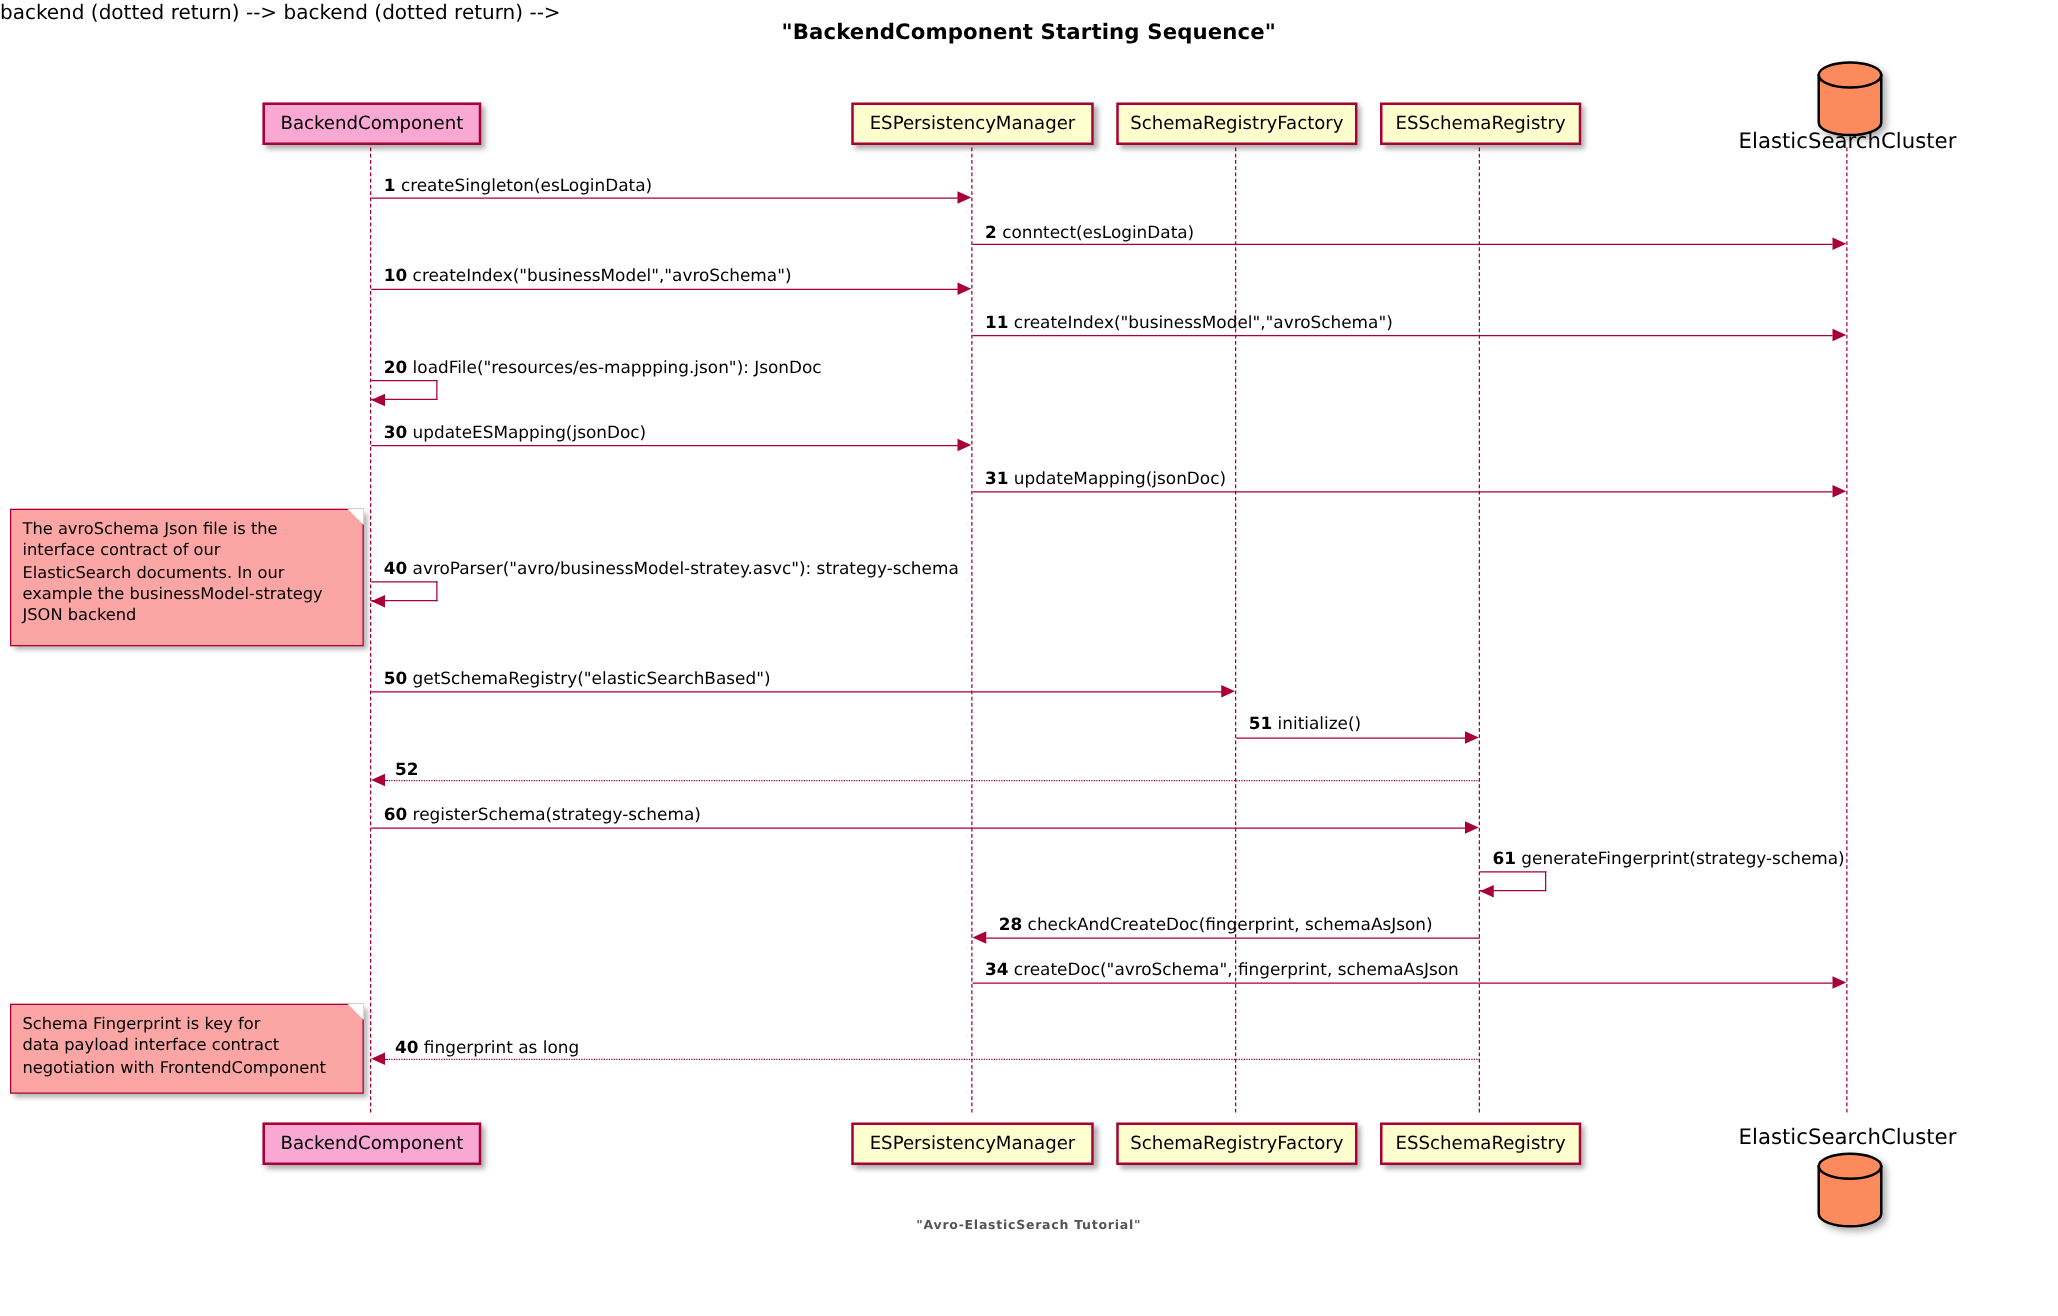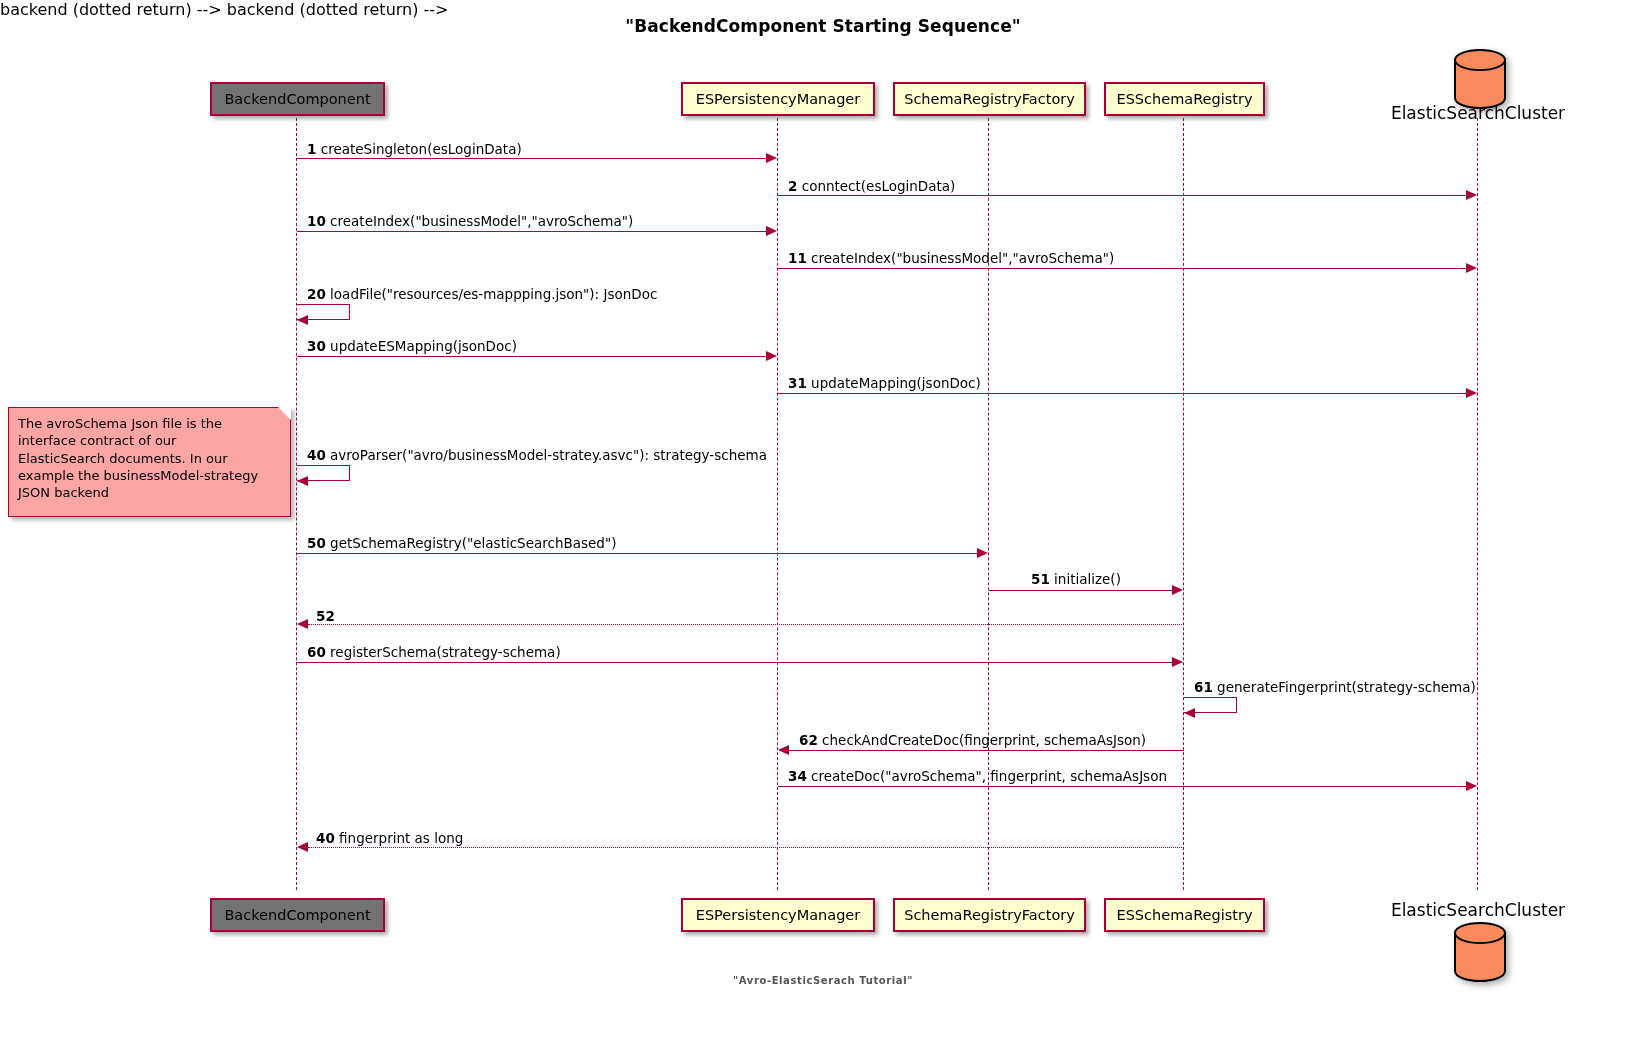--- a/index.html
+++ b/index.html
@@ -55,21 +55,21 @@
     color: #000000;
     font-size: 14.5px;
     line-height: 1;
     display: flex;
     align-items: center;
     justify-content: center;
     box-shadow: 3px 3px 4px rgba(0,0,0,0.32);
     white-space: nowrap;
   }
   .participant.actorish {
-    background: #737373;
+    background: #f9a8d4;
   }
 
   
   .db-shape {
     position: absolute;
     filter: drop-shadow(3px 3px 3px rgba(0,0,0,0.32));
   }
   .db-label {
     position: absolute;
     font-size: 17px;
@@ -274,21 +274,21 @@
 
   
   <div class="msg-label" style="left:307px; top:537px;">
     <span class="seq">50</span> 
     <span>getSchemaRegistry("elasticSearchBased")</span>
   </div>
   <div class="msg-line" style="left:297px; top:553px; width:681px;"></div>
   <div class="arrow-head right" style="left:977px; top:548px;"></div>
 
   
-  <div class="msg-label" style="left:999px; top:573px;margin-left:32px;">
+  <div class="msg-label" style="left:999px; top:573px;">
     <span class="seq">51</span> 
     <span>initialize()</span>
   </div>
   <div class="msg-line" style="left:989px; top:590px; width:183px;"></div>
   <div class="arrow-head right" style="left:1172px; top:585px;"></div>
 
    backend (dotted return) --&gt;
   <div class="msg-label" style="left:316px; top:610px;">
     <span class="seq">52</span>
     <span></span>
@@ -307,35 +307,41 @@
   
   <div class="msg-label" style="left:1194px; top:681px;">
     <span class="seq">61</span> 
     <span>generateFingerprint(strategy-schema)</span>
   </div>
   <div class="selfcall" style="left:1184px; top:697px; width:53px; height:16px;"></div>
   <div class="arrow-head left" style="left:1184px; top:708px;"></div>
 
   
   <div class="msg-label" style="left:799px; top:734px;">
-    <span class="seq">62</span> 
+    <span class="seq">28</span> 
     <span>checkAndCreateDoc(fingerprint, schemaAsJson)</span>
   </div>
   <div class="msg-line" style="left:789px; top:750px; width:395px;"></div>
   <div class="arrow-head left" style="left:778px; top:745px;"></div>
 
   
   <div class="msg-label" style="left:788px; top:770px;">
     <span class="seq">34</span> 
     <span>createDoc("avroSchema", fingerprint, schemaAsJson</span>
   </div>
   <div class="msg-line" style="left:778px; top:786px; width:688px;"></div>
   <div class="arrow-head right" style="left:1466px; top:781px;"></div>
 
   
+  <div class="note" style="left:8px; top:803px; width:283px; height:72px;">
+    <div class="fold"></div>
+    <div class="note-text">Schema Fingerprint is key for</div>
+    <div class="note-text">data payload interface contract</div>
+    <div class="note-text">negotiation with FrontendComponent</div>
+  </div>
 
    backend (dotted return) --&gt;
   <div class="msg-label" style="left:316px; top:832px;">
     <span class="seq">40</span> 
     <span>fingerprint as long</span>
   </div>
   <div class="msg-line dotted" style="left:308px; top:847px; width:876px;"></div>
   <div class="arrow-head left" style="left:297px; top:842px;"></div>
 
   

